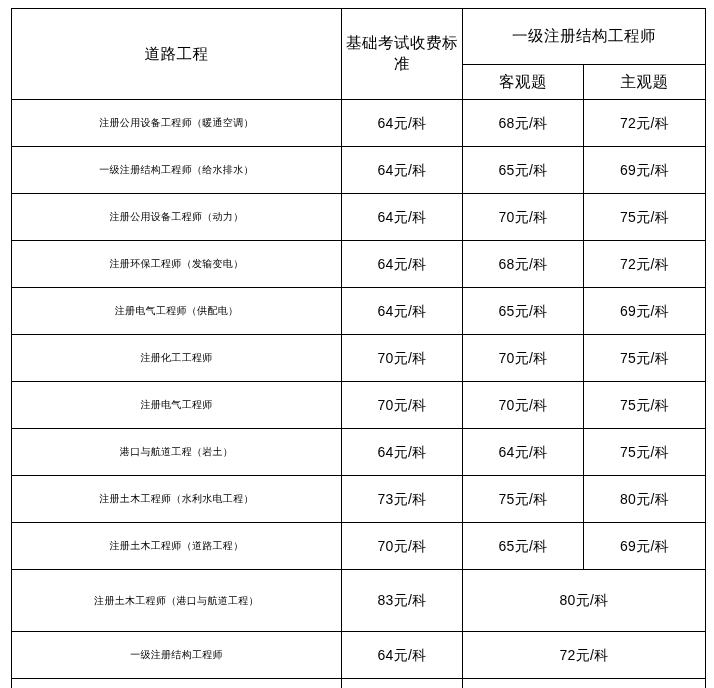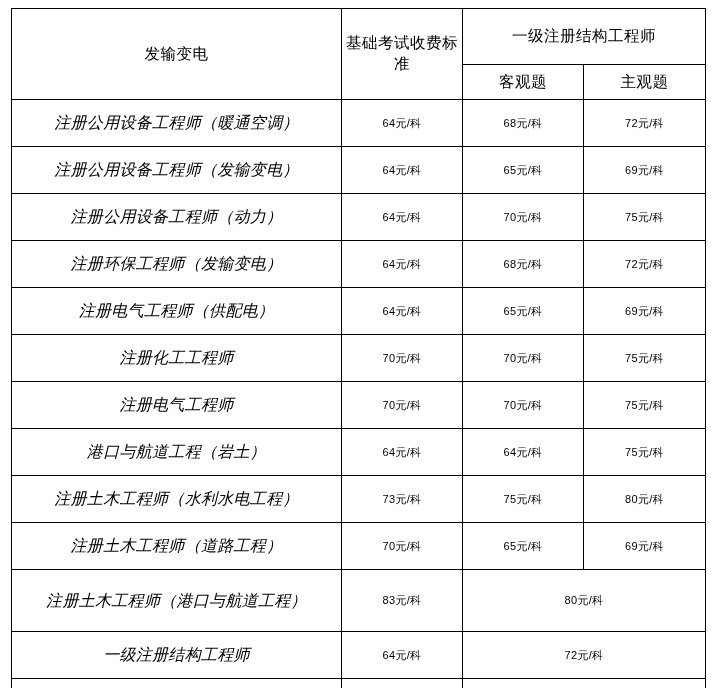--- a/index.html
+++ b/index.html
@@ -42,65 +42,64 @@
 
   .head-cell {
     font-size: 15.5px;
     letter-spacing: 0.5px;
   }
   .row-h1 { height: 56px; }
   .row-h2 { height: 35px; }
   .data-row { height: 47px; }
   .data-row-tall { height: 62px; }
   .name-cell {
-    font-size: 16px;
+    font-size: 10px;
     letter-spacing: 0.3px;
     padding-left: 6px;
     padding-right: 6px;
-    font-style: italic;
   }
   .amount-cell {
-    font-size: 11px;
+    font-size: 14px;
     letter-spacing: 0.3px;
   }
   .dash {
     font-size: 15.5px;
   }
 </style>
 </head>
 <body>
 
 <div class="sheet">
   <table class="fee-table">
     <colgroup>
       <col class="col-name">
       <col class="col-basic">
       <col class="col-obj">
       <col class="col-subj">
     </colgroup>
     <thead>
       <tr class="row-h1">
-        <th class="head-cell" rowspan="2">发输变电</th>
+        <th class="head-cell" rowspan="2">道路工程</th>
         <th class="head-cell" rowspan="2">基础考试收费标准</th>
         <th class="head-cell" colspan="2">一级注册结构工程师</th>
       </tr>
       <tr class="row-h2">
         <th class="head-cell">客观题</th>
         <th class="head-cell">主观题</th>
       </tr>
     </thead>
     <tbody>
       <tr class="data-row">
         <td class="name-cell">注册公用设备工程师（暖通空调）</td>
         <td class="amount-cell">64元/科</td>
         <td class="amount-cell">68元/科</td>
         <td class="amount-cell">72元/科</td>
       </tr>
       <tr class="data-row">
-        <td class="name-cell">注册公用设备工程师（发输变电）</td>
+        <td class="name-cell">一级注册结构工程师（给水排水）</td>
         <td class="amount-cell">64元/科</td>
         <td class="amount-cell">65元/科</td>
         <td class="amount-cell">69元/科</td>
       </tr>
       <tr class="data-row">
         <td class="name-cell">注册公用设备工程师（动力）</td>
         <td class="amount-cell">64元/科</td>
         <td class="amount-cell">70元/科</td>
         <td class="amount-cell">75元/科</td>
       </tr>

